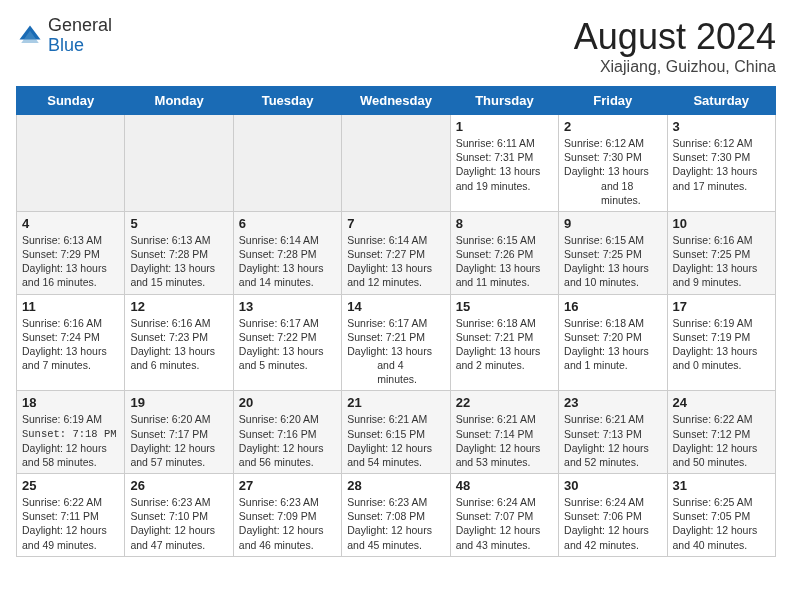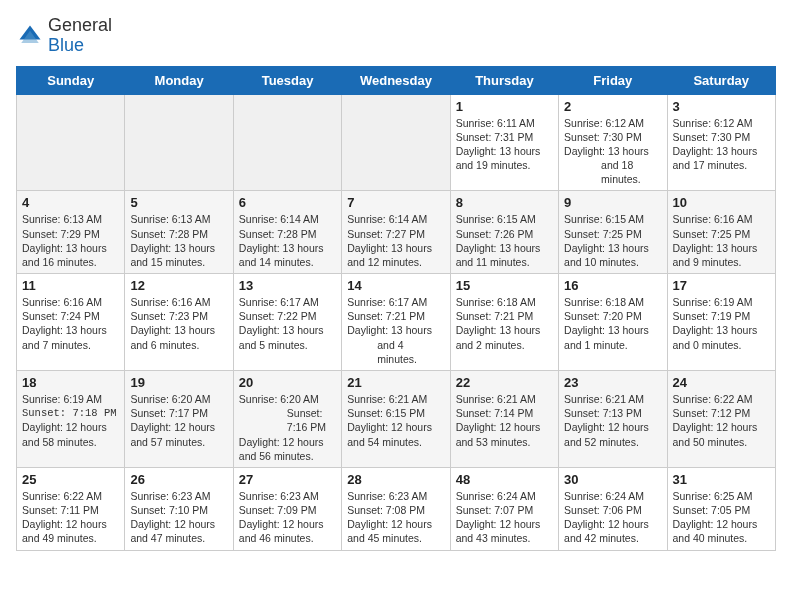--- a/index.html
+++ b/index.html
@@ -87,20 +87,24 @@
   <div class="logo">
     <svg class="logo-icon" viewBox="0 0 32 32">
       <polygon points="16,4 28,20 4,20" fill="#1a6bb5"></polygon>
       <polygon points="16,10 26,24 6,24" fill="#5599cc" opacity="0.5"></polygon>
     </svg>
     <div class="logo-text">
       <span class="logo-general">General</span><br>
       <span class="logo-blue">Blue</span>
     </div>
   </div>
+  <div class="title-block">
+    <div class="main-title">August 2024</div>
+    <div class="subtitle">Xiajiang, Guizhou, China</div>
+  </div>
 </div>
 
 <table>
   <thead>
     <tr>
     <th>Sunday</th>
         <th>Monday</th>
         <th>Tuesday</th>
         <th>Wednesday</th>
         <th>Thursday</th>
@@ -249,21 +253,21 @@
         <td>
           <span class="day-num">19</span>
           <span style="display: block; line-height: 1.35;">Sunrise: 6:20 AM</span>
           <span style="display: block; line-height: 1.35;">Sunset: 7:17 PM</span>
           <span style="display: block; line-height: 1.35;">Daylight: 12 hours</span>
           <span style="display: block; line-height: 1.35;">and 57 minutes.</span>
         </td>
         <td>
           <span class="day-num">20</span>
           <span style="display: block; line-height: 1.35;">Sunrise: 6:20 AM</span>
-          <span style="display: block; line-height: 1.35; margin-left: 48px;">Sunset: 7:16 PM</span>
+          <span style="display: block; line-height: 1.35;">Sunset: 7:16 PM</span>
           <span style="display: block; line-height: 1.35;">Daylight: 12 hours</span>
           <span style="display: block; line-height: 1.35;">and 56 minutes.</span>
         </td>
         <td>
           <span class="day-num">21</span>
           <span style="display: block; line-height: 1.35;">Sunrise: 6:21 AM</span>
           <span style="display: block; line-height: 1.35;">Sunset: 6:15 PM</span>
           <span style="display: block; line-height: 1.35;">Daylight: 12 hours</span>
           <span style="display: block; line-height: 1.35;">and 54 minutes.</span>
         </td>

